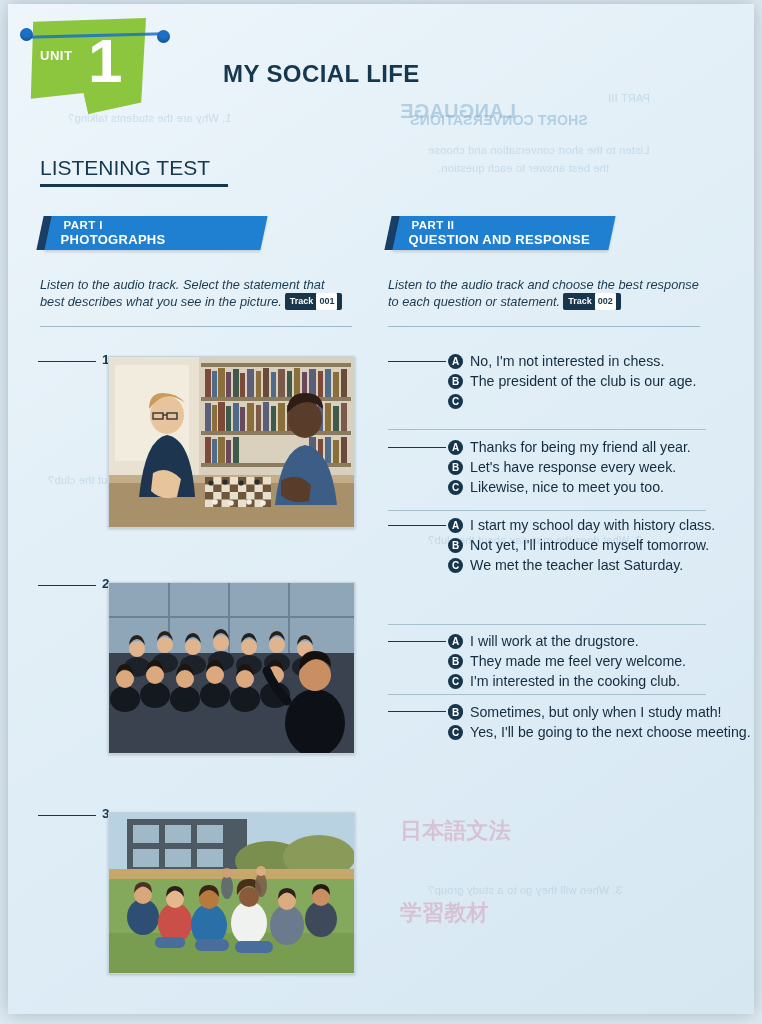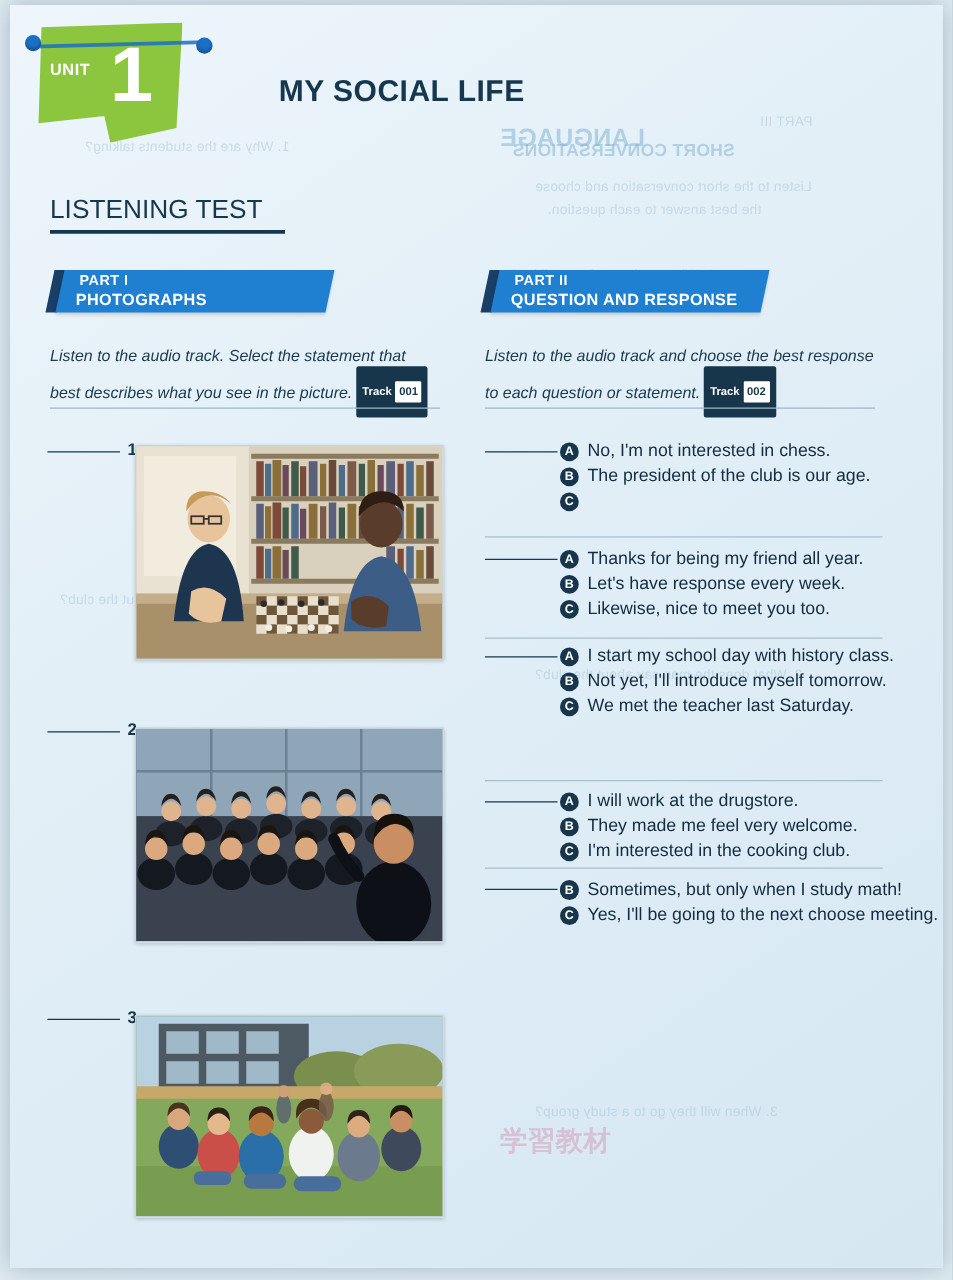--- a/index.html
+++ b/index.html
@@ -133,21 +133,21 @@
   }
   #instr1 { left: 32px; top: 272px; }
   #instr2 { left: 380px; top: 272px; }
   .track {
     display: inline-block;
     background: #17364c;
     color: #fff;
     font-style: normal;
     font-weight: bold;
     font-size: 9px;
-    padding: 12px 5px;
+    padding: 0 5px;
     border-radius: 2px;
     vertical-align: 2px;
     margin-left: 3px;
   }
   .track .num {
     display: inline-block;
     background: #fff;
     color: #17364c;
     padding: 0 3px;
     margin-left: 3px;
@@ -216,20 +216,21 @@
     <div class="ghost big" style="left:392px; top:96px;">LANGUAGE</div>
     <div class="ghost big" style="left:402px; top:108px; font-size:14px;">SHORT CONVERSATIONS</div>
     <div class="ghost" style="left:600px; top:88px;">PART III</div>
     <div class="ghost" style="left:420px; top:140px;">Listen to the short conversation and choose</div>
     <div class="ghost" style="left:430px; top:158px;">the best answer to each question.</div>
     <div class="ghost" style="left:400px; top:210px;">1. Why are the students talking?</div>
     <div class="ghost" style="left:420px; top:530px;">2. What does the man say about the club?</div>
     <div class="ghost" style="left:420px; top:880px;">3. When will they go to a study group?</div>
     <div class="ghost" style="left:60px; top:108px;">1. Why are the students talking?</div>
     <div class="ghost" style="left:40px; top:470px;">2. What does the man say about the club?</div>
+    <div class="ghost cn" style="left:392px; top:812px;">日本語文法</div>
     <div class="ghost cn" style="left:392px; top:894px;">学習教材</div>
 
     <div class="unit-badge">
       <div class="unit-shape"></div>
       <div class="unit-word">UNIT</div>
       <div class="unit-num">1</div>
     </div>
     <div class="clip-line"></div>
     <div class="pin p1"></div>
     <div class="pin p2"></div>

